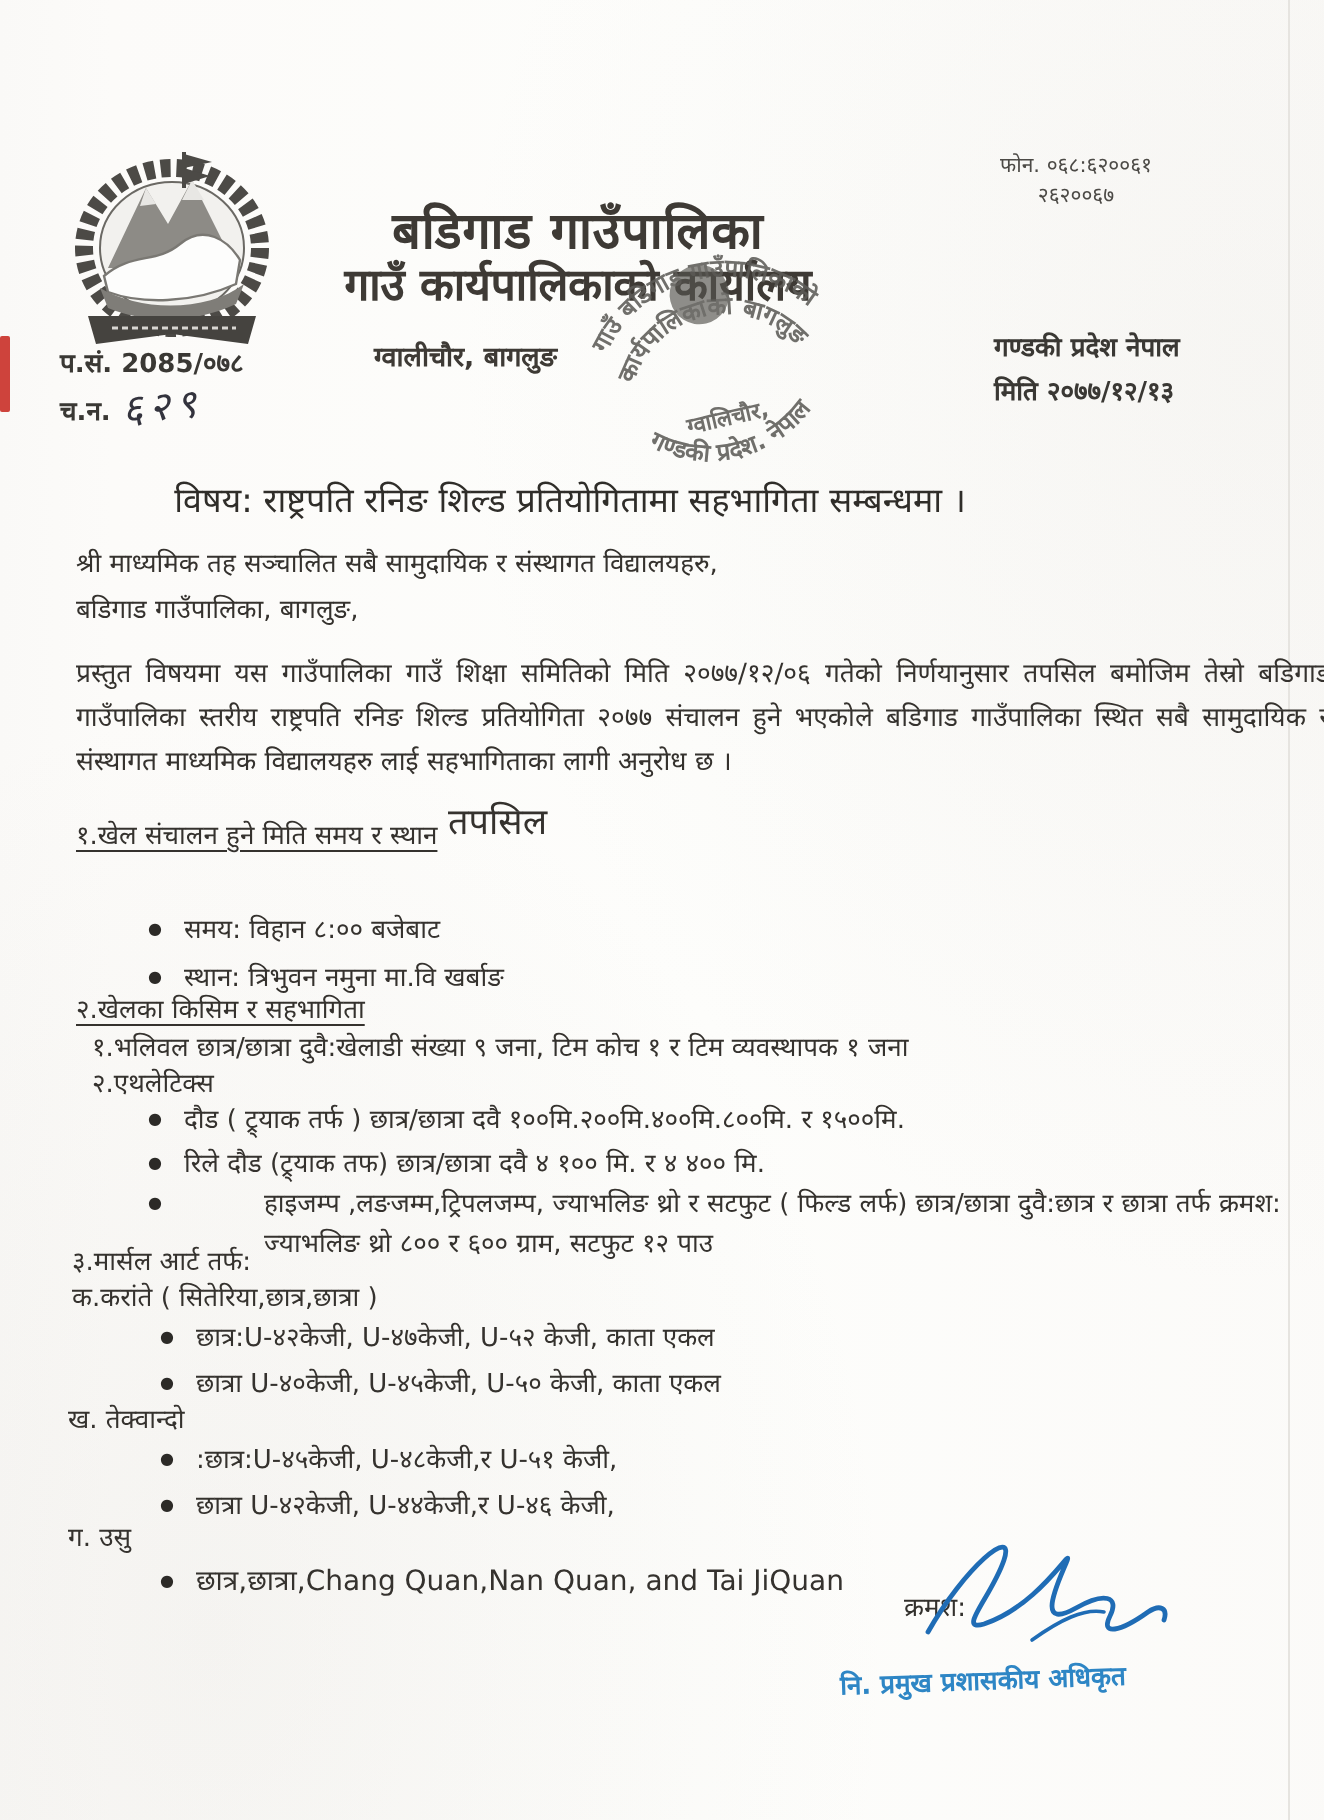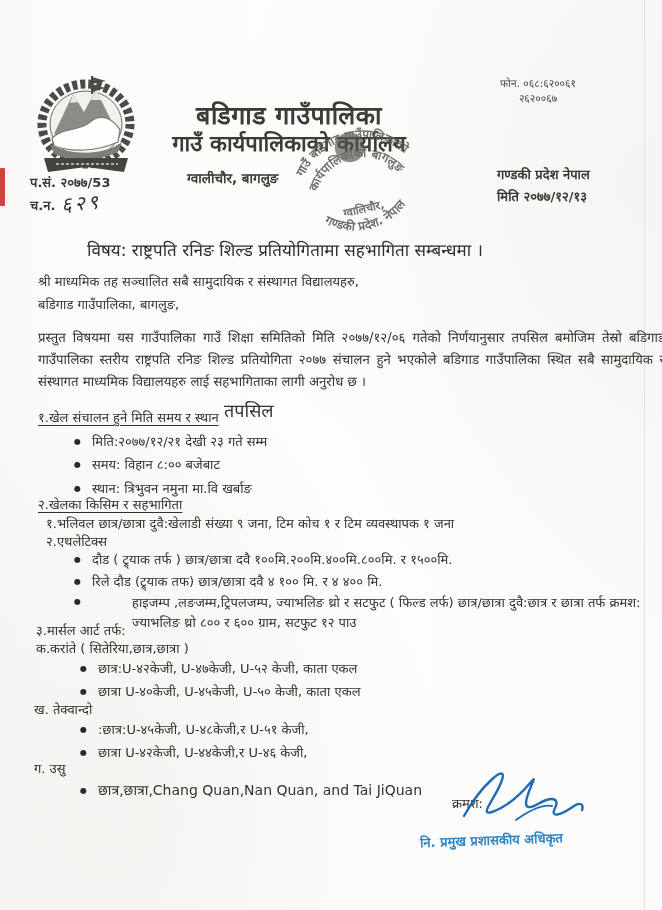--- a/index.html
+++ b/index.html
@@ -86,41 +86,40 @@
       <path id="arc-bot" d="M 20,92 A 68,68 0 0 0 150,92"></path>
     </defs>
     <circle cx="85" cy="50" r="16" fill="#56544f" opacity="0.75"></circle>
     <text><textPath href="#arc-top" startOffset="50%" text-anchor="middle">गाउँ बडिगाड गाउँपालिकाको</textPath></text>
     <text><textPath href="#arc-mid" startOffset="50%" text-anchor="middle">कार्यपालिकाको बागलुङ</textPath></text>
     <text class="city" x="85" y="122" text-anchor="middle">ग्वालिचौर,</text>
     <text><textPath href="#arc-bot" startOffset="50%" text-anchor="middle">गण्डकी प्रदेश. नेपाल</textPath></text>
   </svg>
 
   <div class="abs refs">
-    <div>प.सं. २०७७/53</div>
+    <div>प.सं. 2085/०७८</div>
     <div><span>च.न.</span><span class="handwritten">६२९</span></div>
   </div>
 
   <div class="abs province">
     <div>गण्डकी प्रदेश नेपाल</div>
     <div>मिति २०७७/१२/१३</div>
   </div>
 
   <div class="abs subject">विषय: राष्ट्रपति रनिङ शिल्ड प्रतियोगितामा सहभागिता सम्बन्धमा ।</div>
 
   <div class="line recipient1">श्री माध्यमिक तह सञ्चालित सबै सामुदायिक र संस्थागत विद्यालयहरु,</div>
   <div class="line recipient2">बडिगाड गाउँपालिका, बागलुङ,</div>
 
   <div class="para">प्रस्तुत विषयमा यस गाउँपालिका गाउँ शिक्षा समितिको मिति २०७७/१२/०६  गतेको निर्णयानुसार तपसिल बमोजिम तेस्रो बडिगाड गाउँपालिका स्तरीय राष्ट्रपति रनिङ शिल्ड प्रतियोगिता २०७७ संचालन हुने भएकोले बडिगाड गाउँपालिका स्थित सबै सामुदायिक र संस्थागत माध्यमिक विद्यालयहरु लाई सहभागिताका लागी अनुरोध छ ।</div>
 
   <div class="line tapasil">तपसिल</div>
 
   <div class="line underline" style="left:38px;top:408px;">१.खेल संचालन हुने मिति समय र स्थान</div>
 
-  <div class="bullet-row" style="left:74px;top:432px;"><span class="dot">●</span><span>मिति:२०७७/१२/२१ देखी २३ गते सम्म</span></div>
   <div class="bullet-row" style="left:74px;top:455px;"><span class="dot">●</span><span>समय: विहान ८:०० बजेबाट</span></div>
   <div class="bullet-row" style="left:74px;top:479px;"><span class="dot">●</span><span>स्थान: त्रिभुवन नमुना मा.वि खर्बाङ</span></div>
 
   <div class="line underline" style="left:38px;top:495px;">२.खेलका किसिम र सहभागिता</div>
 
   <div class="line" style="left:46px;top:514px;">१.भलिवल छात्र/छात्रा दुवै:खेलाडी संख्या ९ जना, टिम कोच १ र टिम व्यवस्थापक १ जना</div>
   <div class="line" style="left:46px;top:532px;">२.एथलेटिक्स</div>
 
   <div class="bullet-row" style="left:74px;top:550px;"><span class="dot">●</span><span>दौड ( ट्र्याक तर्फ ) छात्र/छात्रा दवै १००मि.२००मि.४००मि.८००मि. र १५००मि.</span></div>
   <div class="bullet-row" style="left:74px;top:572px;"><span class="dot">●</span><span>रिले दौड (ट्र्याक तफ) छात्र/छात्रा दवै ४ १०० मि. र ४ ४०० मि.</span></div>

